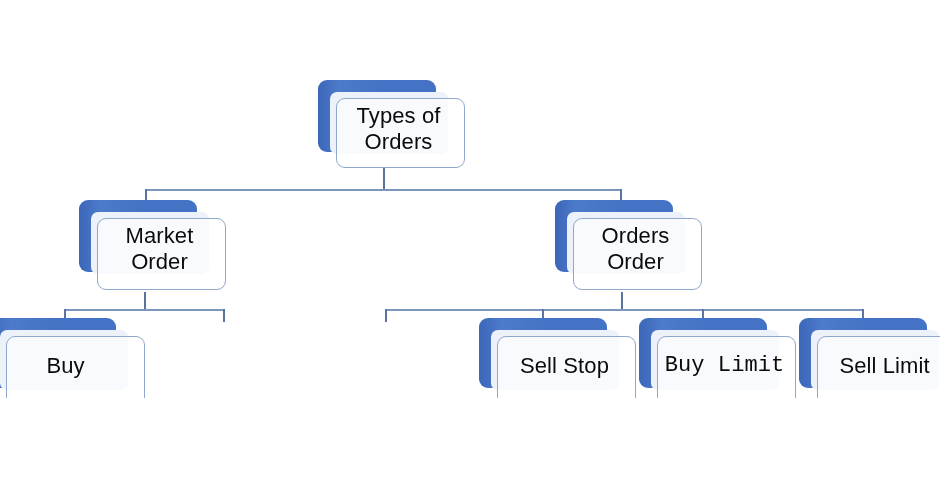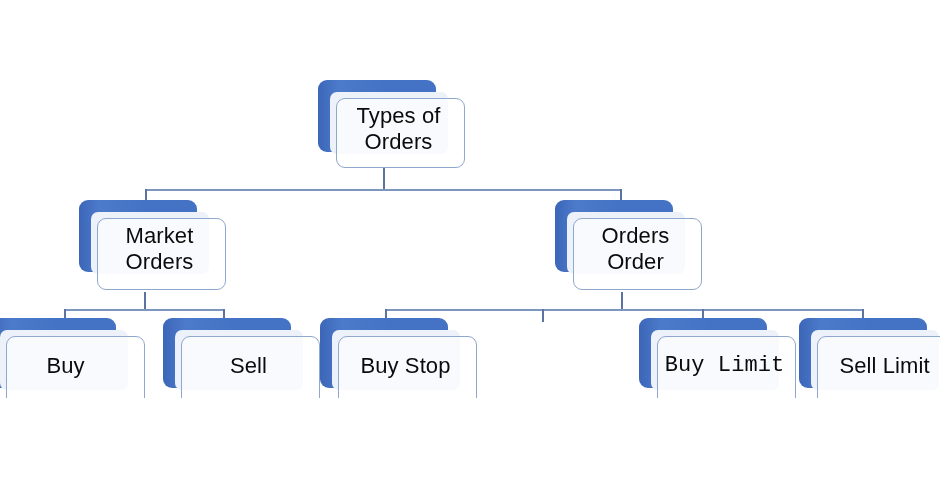--- a/index.html
+++ b/index.html
@@ -104,52 +104,46 @@
     <div class="outer-box" style="width:129px; height:70px;"></div>
     <div class="node-label" style="width:129px; height:70px; left:16px; top:14px;">Types of
 Orders</div>
   </div>
 
   <div class="node" style="left:79px; top:200px; width:153px; height:95px;">
     <div class="shadow-box" style="width:118px; height:72px;"></div>
     <div class="inner-box" style="width:118px; height:62px;"></div>
     <div class="outer-box" style="width:129px; height:72px;"></div>
     <div class="node-label" style="width:129px; height:70px; left:16px; top:14px;">Market
-Orders</div>
+Order</div>
   </div>
 
   <div class="node" style="left:555px; top:200px; width:153px; height:95px;">
     <div class="shadow-box" style="width:118px; height:72px;"></div>
     <div class="inner-box" style="width:118px; height:62px;"></div>
     <div class="outer-box" style="width:129px; height:72px;"></div>
     <div class="node-label" style="width:129px; height:70px; left:16px; top:14px;">Orders
 Order</div>
   </div>
 
   <div class="node" style="left:-12px; top:318px; width:162px; height:96px;">
     <div class="shadow-box" style="width:128px; height:70px;"></div>
     <div class="inner-box" style="width:128px; height:60px;"></div>
     <div class="outer-box" style="width:139px; height:72px;"></div>
     <div class="node-label" style="width:139px; height:68px; left:8px; top:14px;">Buy</div>
   </div>
 
-  <div class="node" style="left:163px; top:318px; width:162px; height:96px;">
+
+
+  <div class="node" style="left:479px; top:318px; width:162px; height:96px;">
     <div class="shadow-box" style="width:128px; height:70px;"></div>
     <div class="inner-box" style="width:128px; height:60px;"></div>
     <div class="outer-box" style="width:139px; height:72px;"></div>
-    <div class="node-label" style="width:139px; height:68px; left:16px; top:14px;">Sell</div>
+    <div class="node-label" style="width:139px; height:68px; left:16px; top:14px;">Sell Stop</div>
   </div>
-
-  <div class="node" style="left:320px; top:318px; width:162px; height:96px;">
-    <div class="shadow-box" style="width:128px; height:70px;"></div>
-    <div class="inner-box" style="width:128px; height:60px;"></div>
-    <div class="outer-box" style="width:139px; height:72px;"></div>
-    <div class="node-label" style="width:139px; height:68px; left:16px; top:14px;">Buy Stop</div>
-  </div>
-
 
   <div class="node" style="left:639px; top:318px; width:162px; height:96px;">
     <div class="shadow-box" style="width:128px; height:70px;"></div>
     <div class="inner-box" style="width:128px; height:60px;"></div>
     <div class="outer-box" style="width:139px; height:72px;"></div>
     <div class="node-label" style="width:139px; height:68px; left:16px; top:14px;font-family:Liberation Mono, monospace;">Buy Limit</div>
   </div>
 
   <div class="node" style="left:799px; top:318px; width:162px; height:96px;">
     <div class="shadow-box" style="width:128px; height:70px;"></div>

